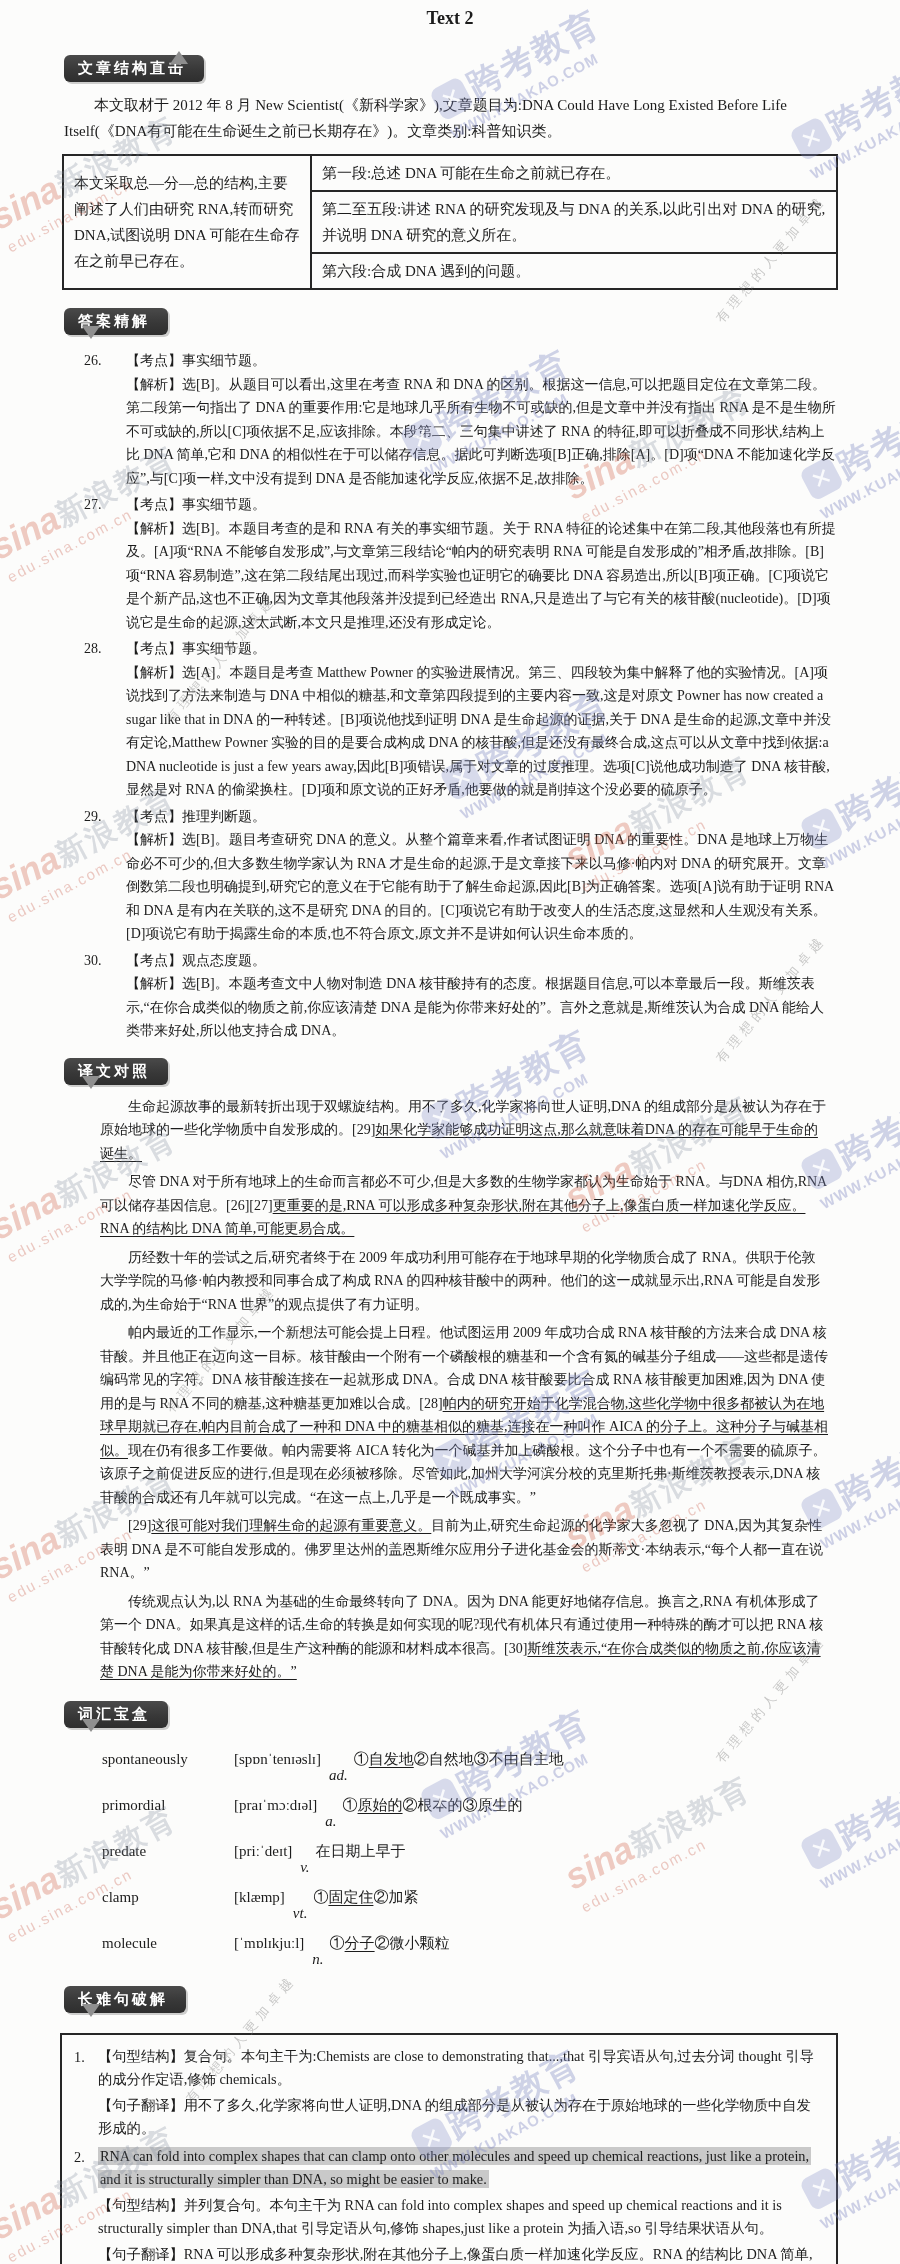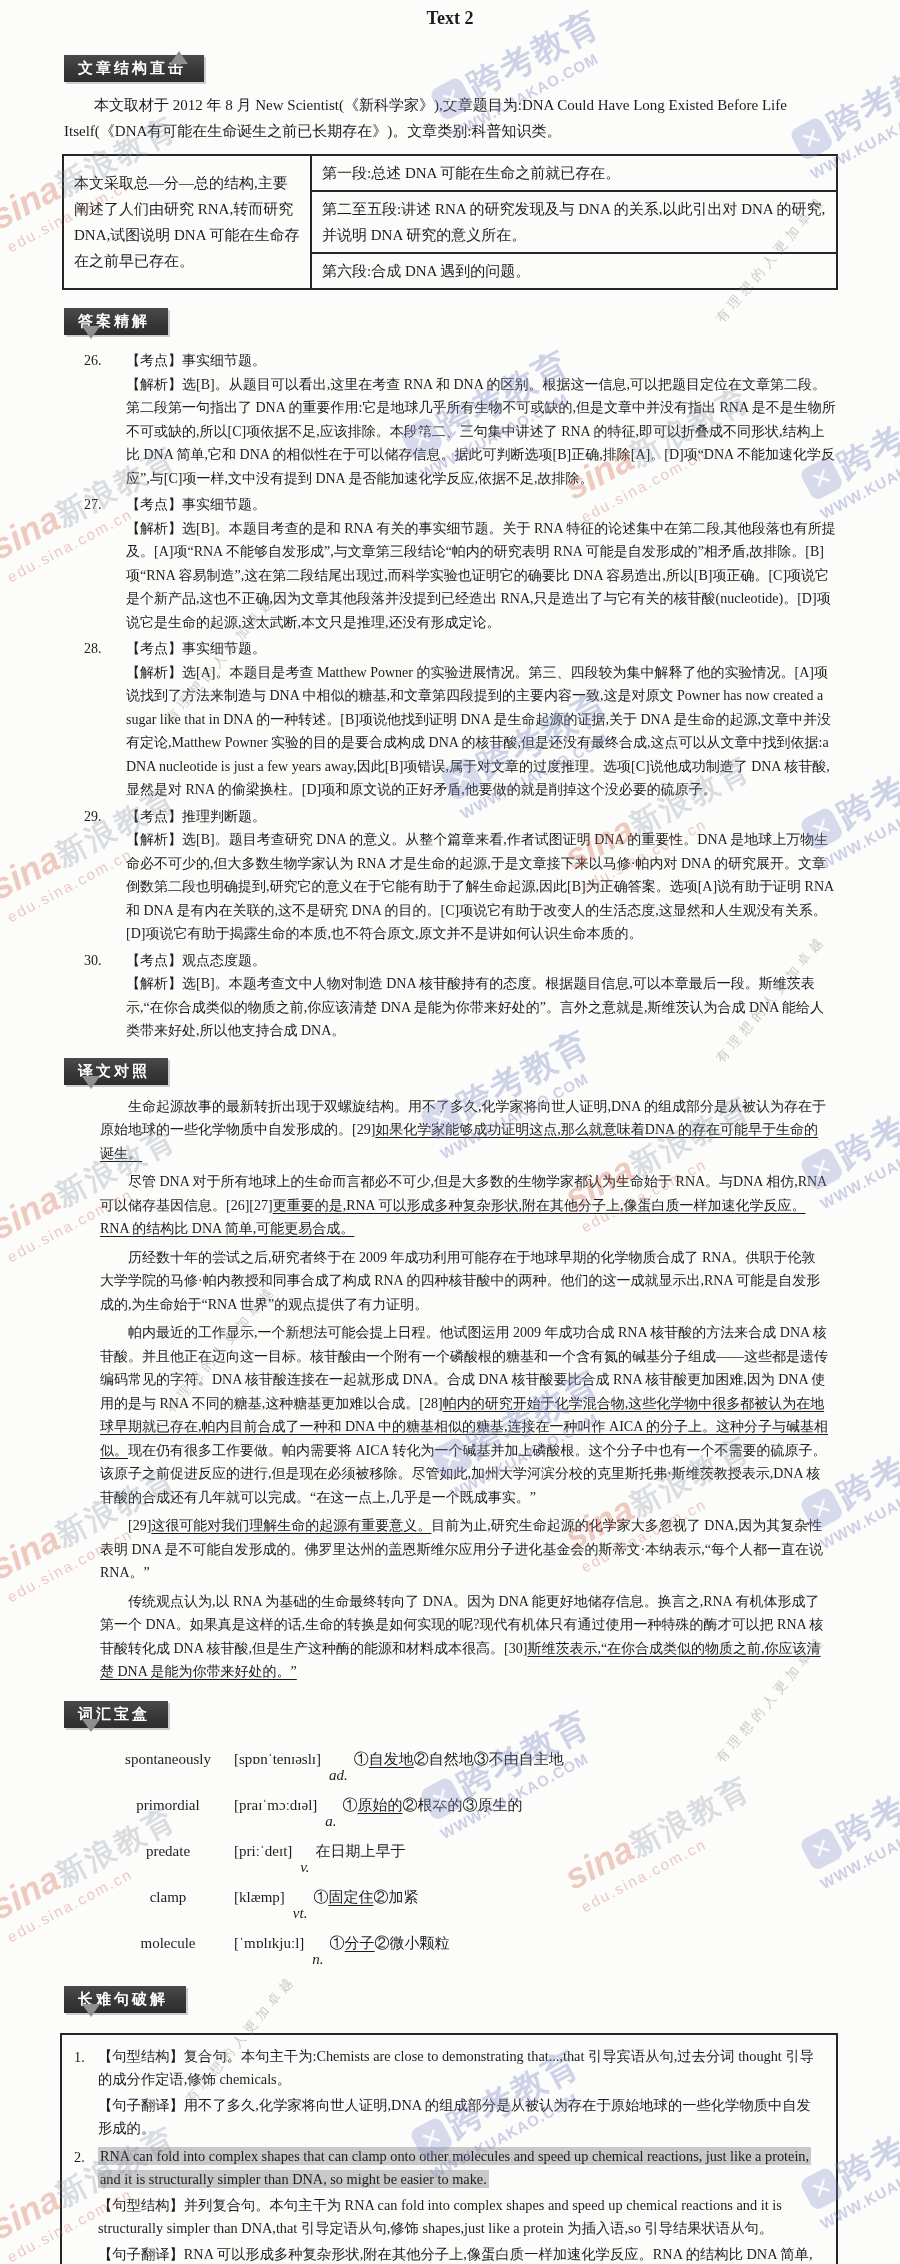--- a/index.html
+++ b/index.html
@@ -12,20 +12,21 @@
   .title{text-align:center;font-size:18px;font-weight:bold;margin:4px 0 14px;}
 
   
   .badge{
     position:relative;display:inline-block;
     background:linear-gradient(180deg,#4a4a4a 0%,#383838 55%,#2e2e2e 100%);
     color:#fff;font-family:"Liberation Sans","DejaVu Sans",sans-serif;
     font-weight:bold;font-size:15px;letter-spacing:3px;
     padding:4px 18px 4px 14px;margin:12px 0 10px 2px;
     box-shadow:2px 2px 0 rgba(0,0,0,.18);
+    border-radius:6px;
   }
   .badge.up::after{
     content:"";position:absolute;top:-13px;right:16px;
     border:9px solid transparent;border-bottom:13px solid #8f8f8f;
   }
   .badge.down::after{
     content:"";position:absolute;bottom:-13px;left:18px;
     border:9px solid transparent;border-top:13px solid #8f8f8f;
   }
 
@@ -43,21 +44,21 @@
   .qa-item{position:relative;padding-left:58px;font-size:14px;line-height:23.5px;margin-bottom:3px;}
   .qa-num{position:absolute;left:16px;top:0;}
   .lbl{font-weight:normal;}
   .qa-head,.qa-body{margin:0;}
 
   .trans-p{font-size:14px;line-height:23.5px;text-indent:2em;margin:0 10px 5px 38px;}
   .u{text-decoration:underline;text-underline-offset:3px;}
 
   .vocab{margin:6px 0 0 40px;}
   .vocab-row{display:flex;font-size:15px;line-height:30px;}
-  .vword{width:132px;text-align:center;}
+  .vword{width:132px;}
   .vphon{margin-right:8px;}
   .vpos{font-style:italic;margin-right:6px;margin-top:16px;}
 
   .sentence-box{border:2px solid #262626;padding:8px 12px 8px 10px;margin:10px 0 0 -2px;}
   .sent{position:relative;padding-left:26px;font-size:14.3px;line-height:23.5px;margin-bottom:4px;}
   .sent-num{position:absolute;left:2px;top:1px;}
   .sent-en{background:#c9c9c9;padding:1px 2px;-webkit-box-decoration-break:clone;box-decoration-break:clone;}
   .sent p{margin:2px 0;}
 
   

